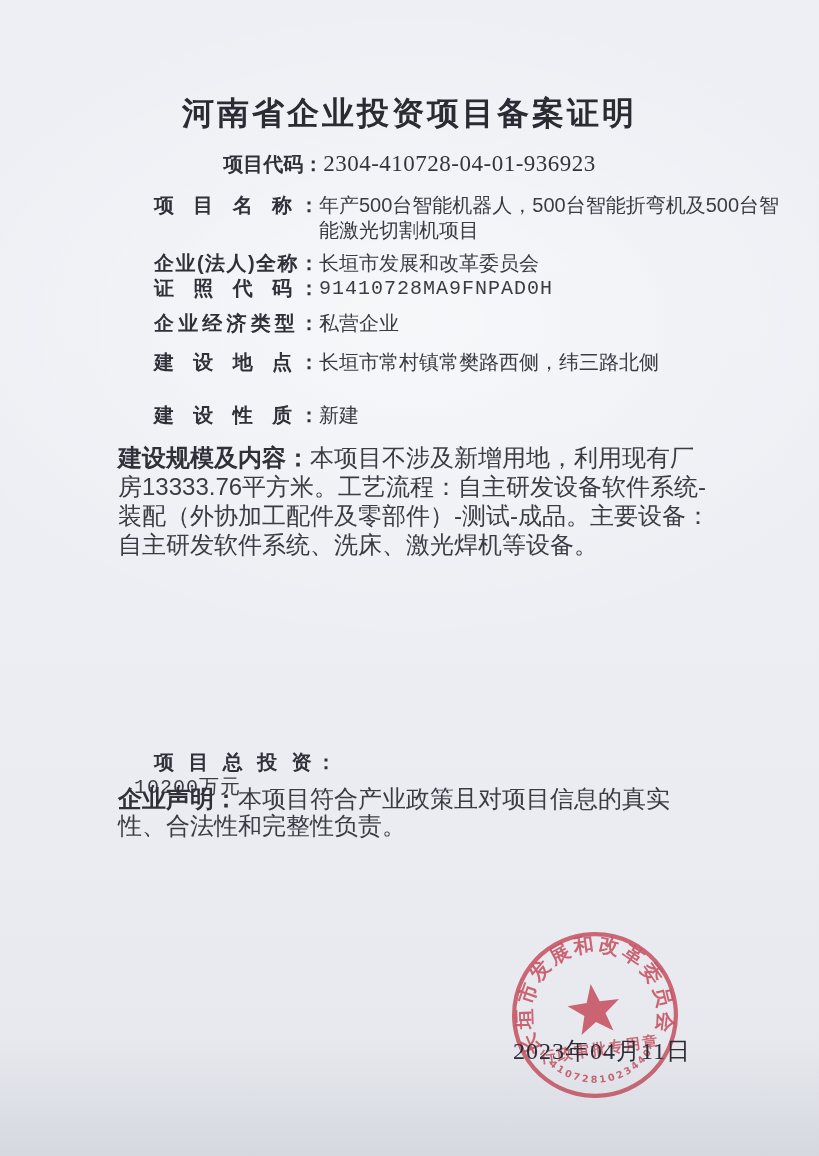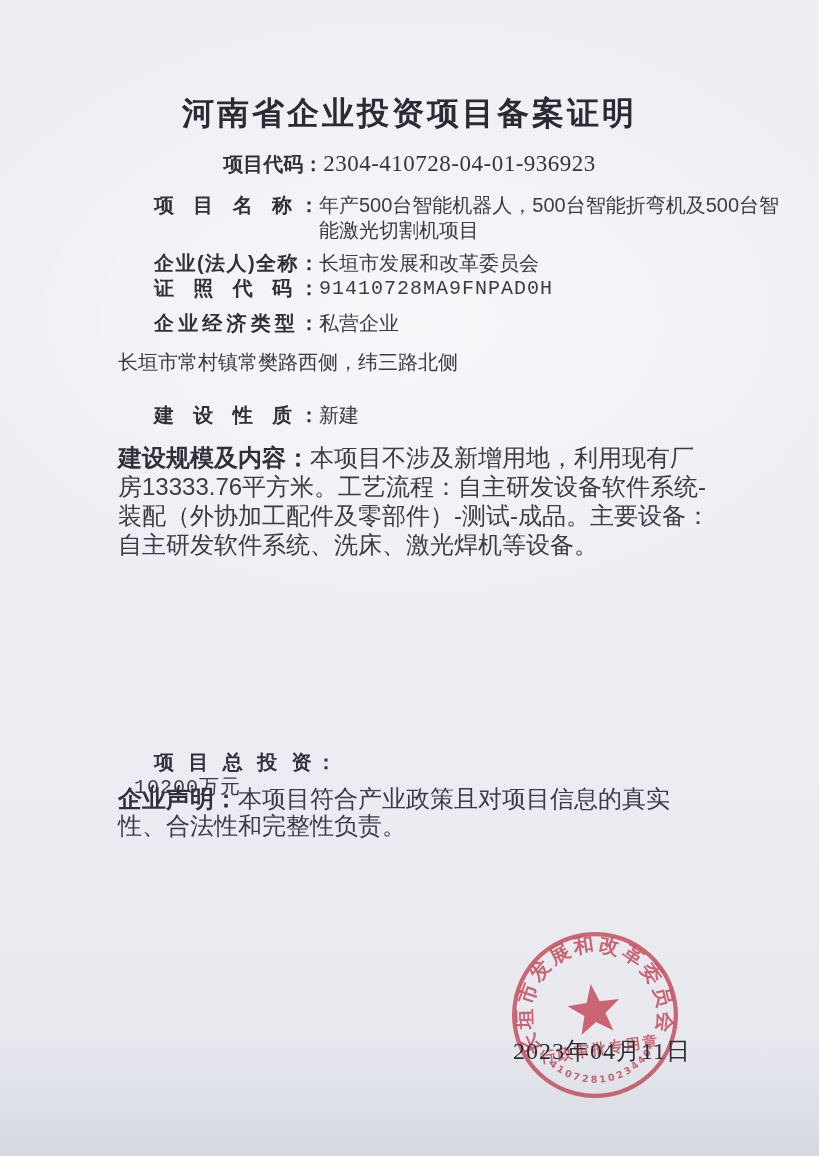--- a/index.html
+++ b/index.html
@@ -85,20 +85,21 @@
     <span class="label">证 照 代 码：</span>
     <span class="value num">91410728MA9FNPAD0H</span>
   </div>
 
   <div class="row" style="top:311px">
     <span class="label">企业经济类型：</span>
     <span class="value">私营企业</span>
   </div>
 
   <div class="row" style="top:350px">
+    <span class="label">建 设 地 点：</span>
     <span class="value">长垣市常村镇常樊路西侧，纬三路北侧</span>
   </div>
 
   <div class="row" style="top:403px">
     <span class="label">建 设 性 质：</span>
     <span class="value">新建</span>
   </div>
 
   <p class="para" style="top:443px;width:592px">
     <span class="plabel">建设规模及内容：</span><span>本项目不涉及新增用地，利用现有厂房13333.76平方米。工艺流程：自主研发设备软件系统-装配（外协加工配件及零部件）-测试-成品。主要设备：自主研发软件系统、洗床、激光焊机等设备。</span>

